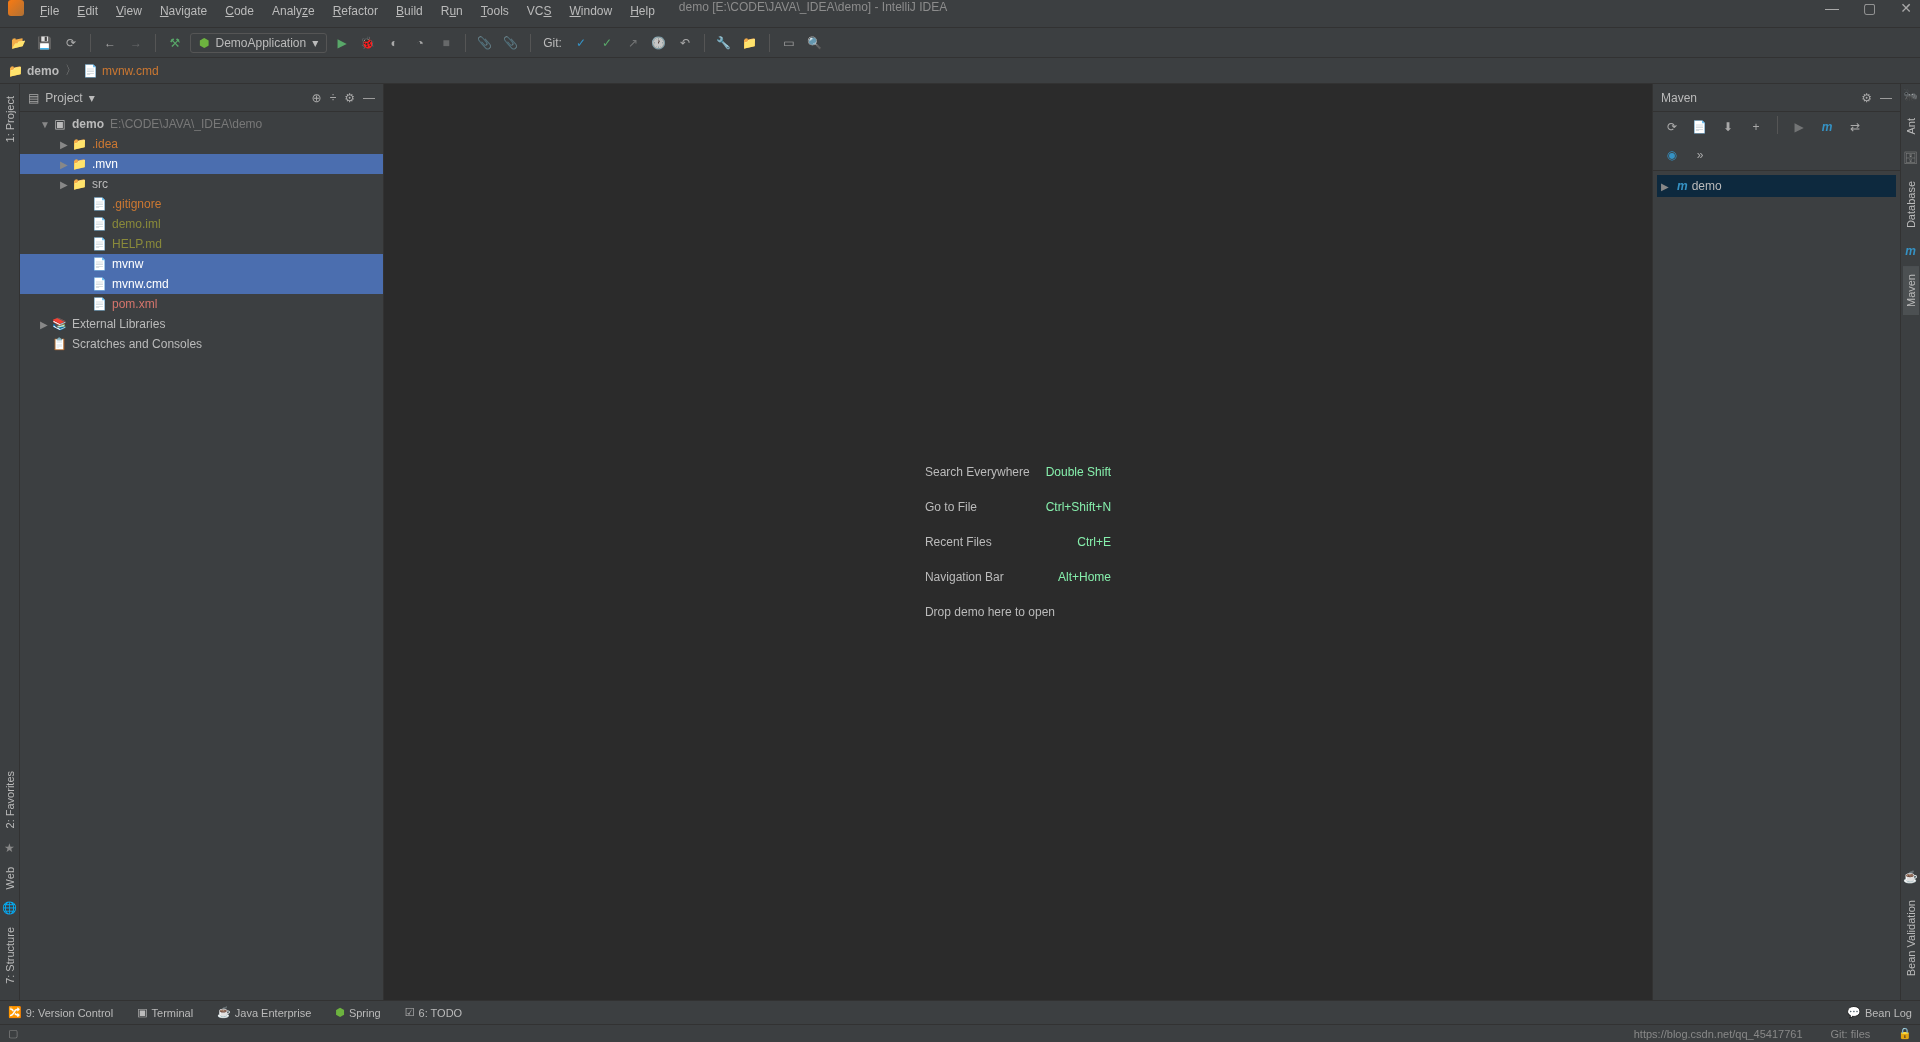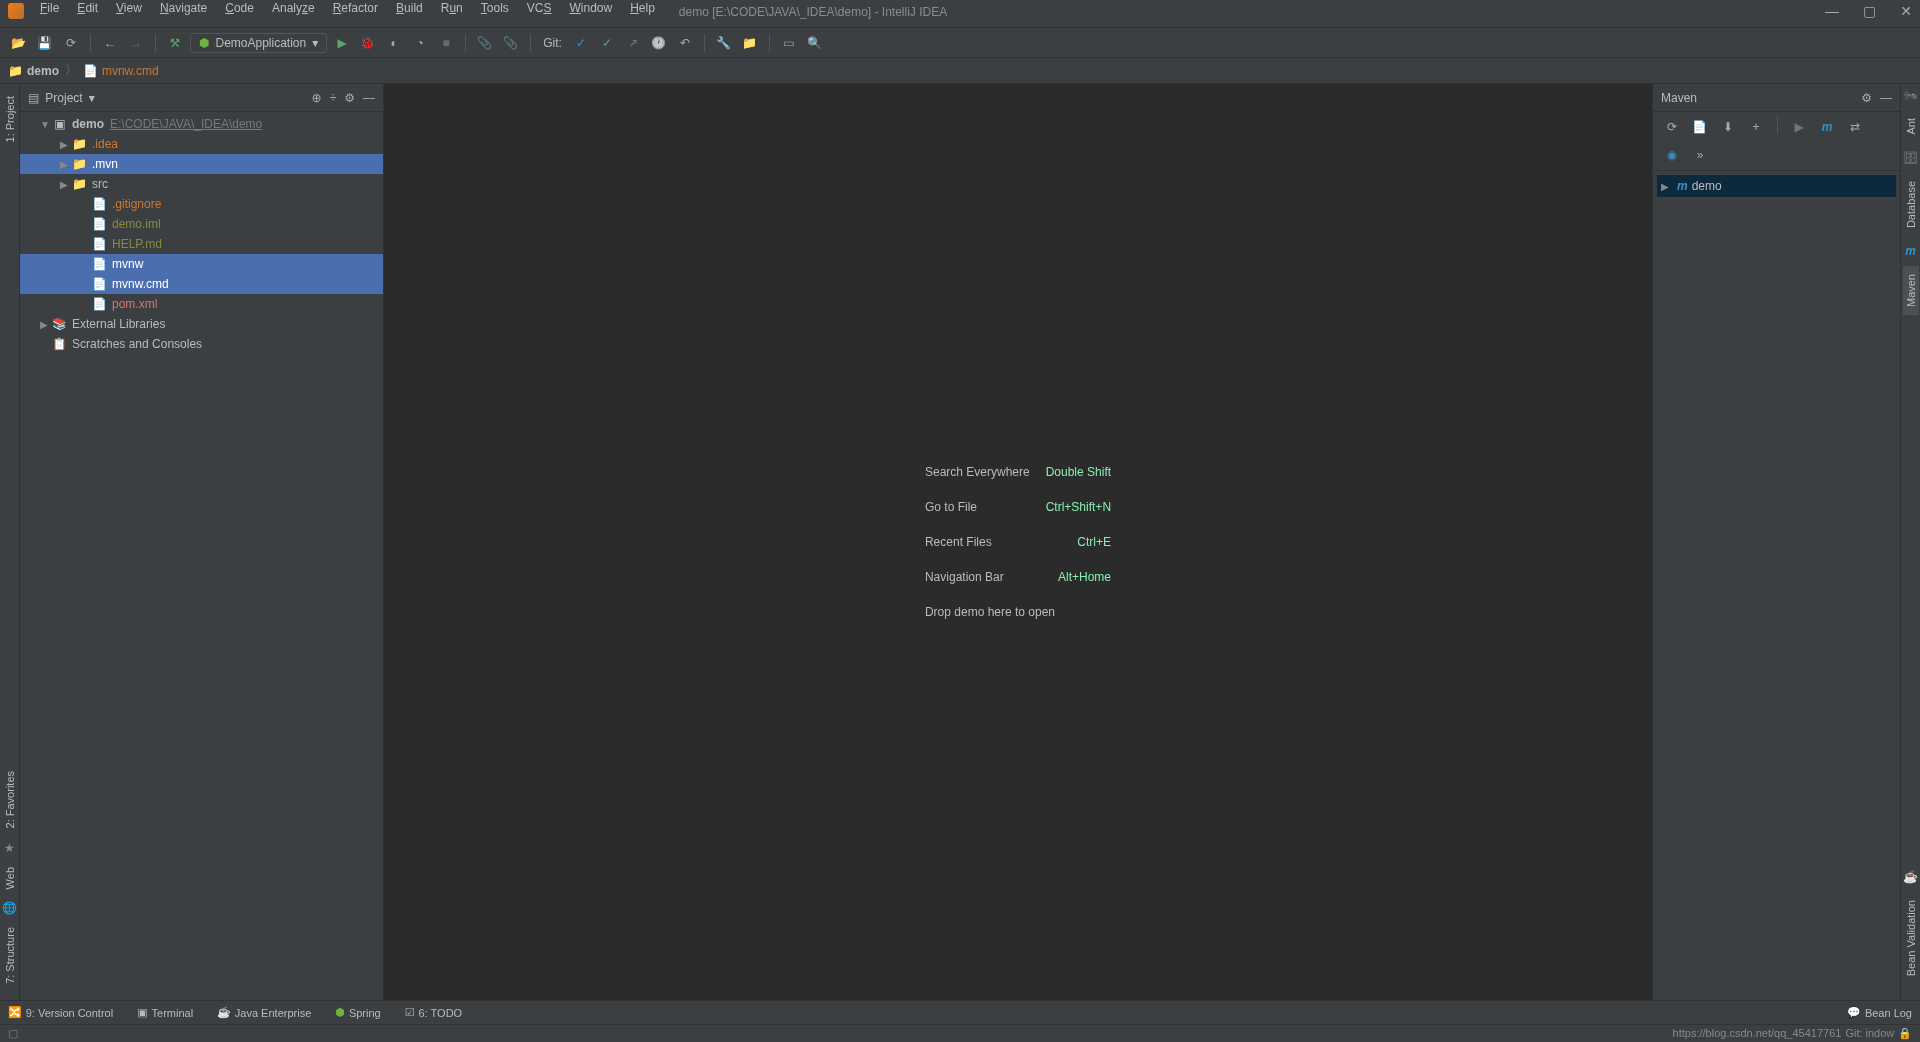--- a/index.html
+++ b/index.html
@@ -1,19 +1,19 @@
 <!DOCTYPE html>
 <html><head>
 <meta charset="utf-8">
 <style>
 * { margin: 0; padding: 0; box-sizing: border-box; font-family: "Segoe UI", Arial, sans-serif; }
 body { background: #3c3f41; color: #bbbbbb; font-size: 12px; overflow: hidden; width: 1920px; height: 1042px; }
 
 
-.titlebar { height: 28px; background: #3c3f41; display: flex; align-items: flex-end; padding: 8px 8px; border-bottom: 1px solid #323232; }
+.titlebar { height: 28px; background: #3c3f41; display: flex; align-items: flex-start; padding: 0 8px; border-bottom: 1px solid #323232; }
 .app-icon { width: 16px; height: 16px; margin-right: 8px; background: linear-gradient(135deg,#f97a12,#b07135); border-radius: 3px; }
 .menu { display: flex; gap: 2px; }
 .menu-item { padding: 4px 8px; cursor: pointer; }
 .menu-item u { text-decoration: underline; }
 .title-text { margin-left: 16px; color: #8c8c8c; }
 .win-controls { margin-left: auto; display: flex; gap: 24px; color: #a9a9a9; }
 .win-controls span { cursor: pointer; font-size: 14px; }
 
 
 .toolbar { height: 30px; background: #3c3f41; display: flex; align-items: center; padding: 0 8px; gap: 4px; border-bottom: 1px solid #323232; }
@@ -47,21 +47,21 @@
 
 .tree { flex: 1; overflow: auto; padding: 2px 0; }
 .tree-row { display: flex; align-items: center; height: 20px; padding-left: 4px; cursor: pointer; }
 .tree-row.selected { background: #4b6eaf; color: #fff; }
 .tree-arrow { width: 12px; color: #888; font-size: 10px; }
 .tree-arrow.expanded::before { content: "▼"; }
 .tree-arrow.collapsed::before { content: "▶"; }
 .tree-icon { width: 16px; margin-right: 4px; display: inline-flex; justify-content: center; }
 .tree-label { color: #bbbbbb; }
 .tree-label.bold { font-weight: bold; }
-.tree-path { color: #787878; margin-left: 6px; text-decoration: underline; }
+.tree-path { color: #787878; margin-left: 6px; }
 .tree-label.orange { color: #cc7832; }
 .tree-label.olive { color: #8a8a3a; }
 .tree-label.red { color: #d5756c; }
 .selected .tree-label, .selected .tree-path { color: #fff; }
 .ind1 { padding-left: 20px; }
 .ind2 { padding-left: 40px; }
 .ind3 { padding-left: 60px; }
 
 
 .editor { flex: 1; background: #2b2b2b; display: flex; align-items: center; justify-content: center; }
@@ -80,21 +80,21 @@
 .right-gutter { width: 20px; background: #3c3f41; border-left: 1px solid #323232; display: flex; flex-direction: column; align-items: center; padding-top: 4px; gap: 8px; }
 .right-gutter .gutter-tab.active { background: #4c5052; }
 
 
 .bottom-tools { height: 24px; background: #3c3f41; border-top: 1px solid #323232; display: flex; align-items: center; padding: 0 8px; gap: 24px; font-size: 11px; }
 .bt-item { display: flex; align-items: center; gap: 4px; cursor: pointer; }
 .bt-right { margin-left: auto; display: flex; gap: 16px; }
 
 
 .statusbar { height: 18px; background: #3c3f41; border-top: 1px solid #323232; display: flex; align-items: center; padding: 0 8px; font-size: 11px; }
-.status-right { margin-left: auto; display: flex; gap: 4px; color: #888; }
+.status-right { margin-left: auto; display: flex; gap: 28px; color: #888; align-items: center; }
 </style>
 </head>
 <body>
 
 <div class="titlebar">
   <div class="app-icon"></div>
   <div class="menu">
     <div class="menu-item"><u>F</u>ile</div>
     <div class="menu-item"><u>E</u>dit</div>
     <div class="menu-item"><u>V</u>iew</div>
@@ -344,16 +344,16 @@
       <span>💬</span>
       <span>Bean Log</span>
     </div>
   </div>
 </div>
 
 <div class="statusbar">
   <span style="color:#888">▢</span>
   <div class="status-right">
     <span>https://blog.csdn.net/qq_45417761</span>
-    <span>Git: indow</span>
+    <span>Git: files</span>
     <span>🔒</span>
   </div>
 </div>
 
 </body></html>

